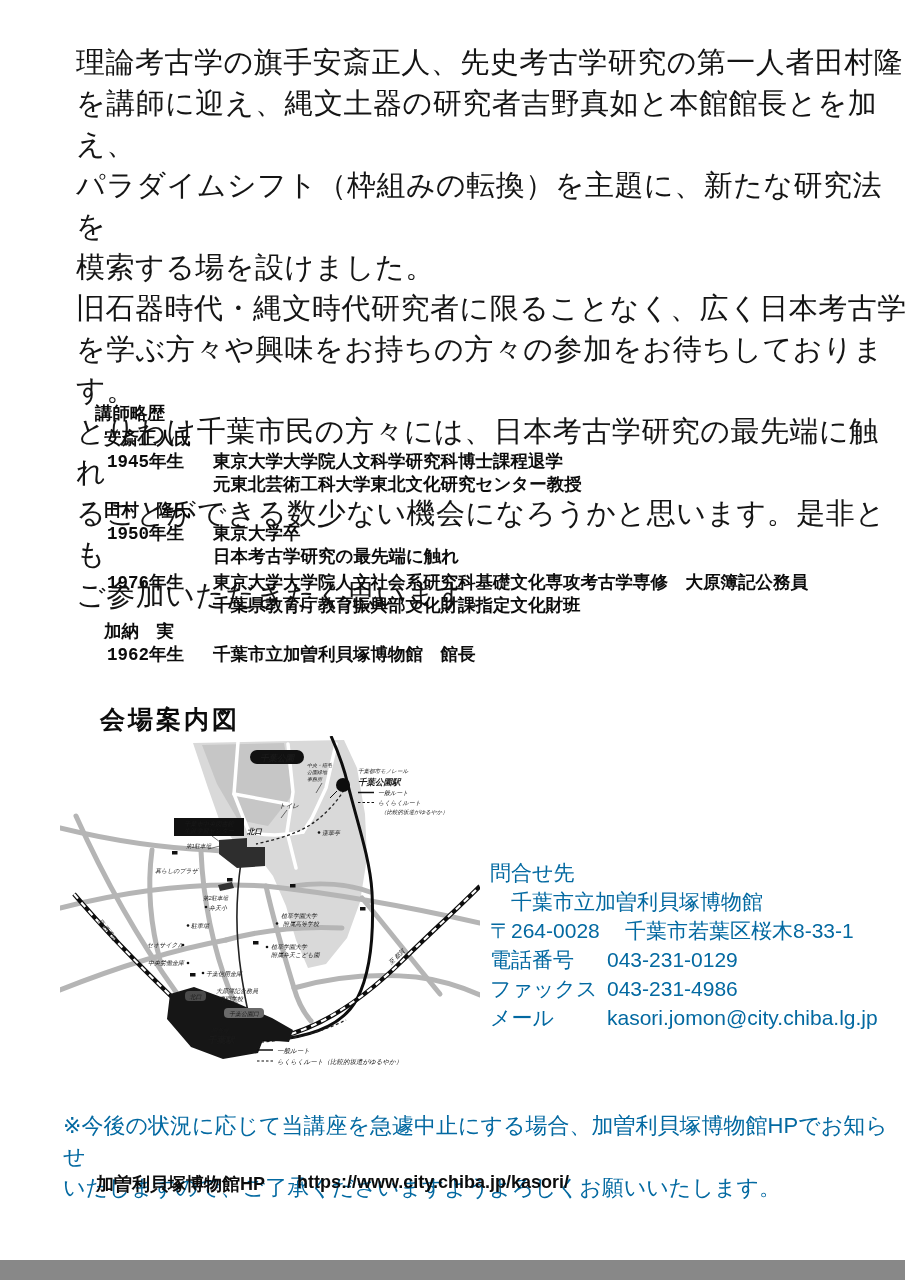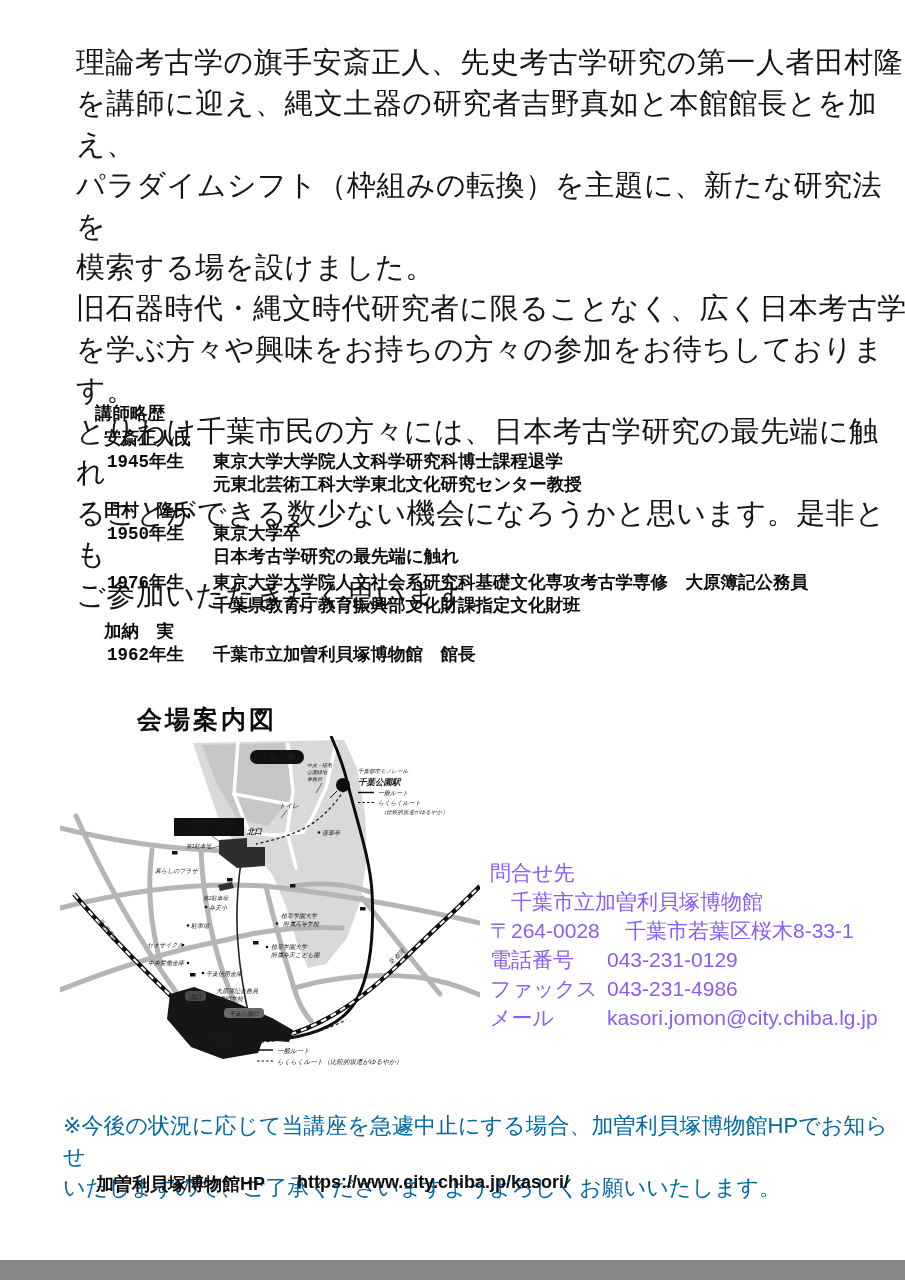--- a/index.html
+++ b/index.html
@@ -34,29 +34,29 @@
   .bios .bio-heading{margin:16px 0 1px 0;}
   .bio{margin-top:3px;font-family:Liberation Mono, monospace;}
   .bio-name{padding-left:9px;}
   .bio-row{display:flex;}
   .bio-year{flex:none;margin-left:12px;width:106px;}
   .bio-desc{flex:1;white-space:nowrap;}
   .bio-desc div{white-space:nowrap;}
   
   .map-heading{
     position:absolute;left:100px;top:703px;
-    font-size:25px;font-weight:bold;letter-spacing:3px;color:#0c0c0c;margin-left:37px;
+    font-size:25px;font-weight:bold;letter-spacing:3px;color:#0c0c0c;
   }
   .map-wrap{position:absolute;left:60px;top:736px;width:420px;height:350px;font-style:italic;}
   .map-wrap svg{display:block;width:420px;height:350px;}
   svg text{font-family:var(--sans);fill:#1a1a1a;}
   
   .contact{
     position:absolute;left:490px;top:858px;width:400px;
-    font-size:21px;line-height:29px;color:#8b5cf6;
+    font-size:21px;line-height:29px;color:#0369a1;
   }
   .contact .c-name{padding-left:21px;}
   .c-row{display:flex;}
   .c-label{flex:none;width:117px;}
   .c-postal .c-label{width:135px;}
   
   .footer{
     position:absolute;left:63px;top:1110px;width:832px;
     font-size:22px;font-weight:normal;line-height:31px;color:#0369a1;
     white-space:pre-line;

